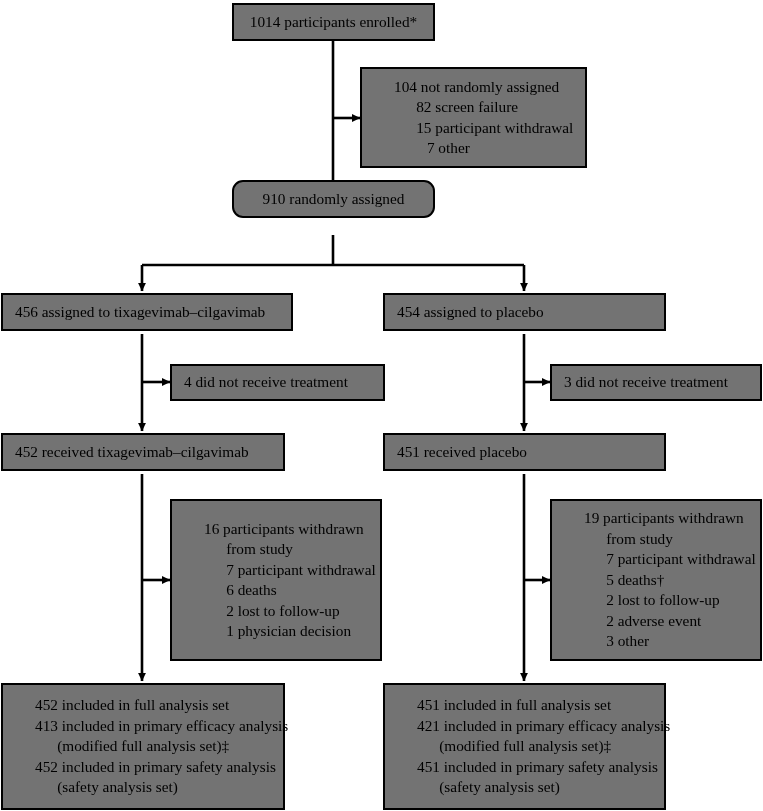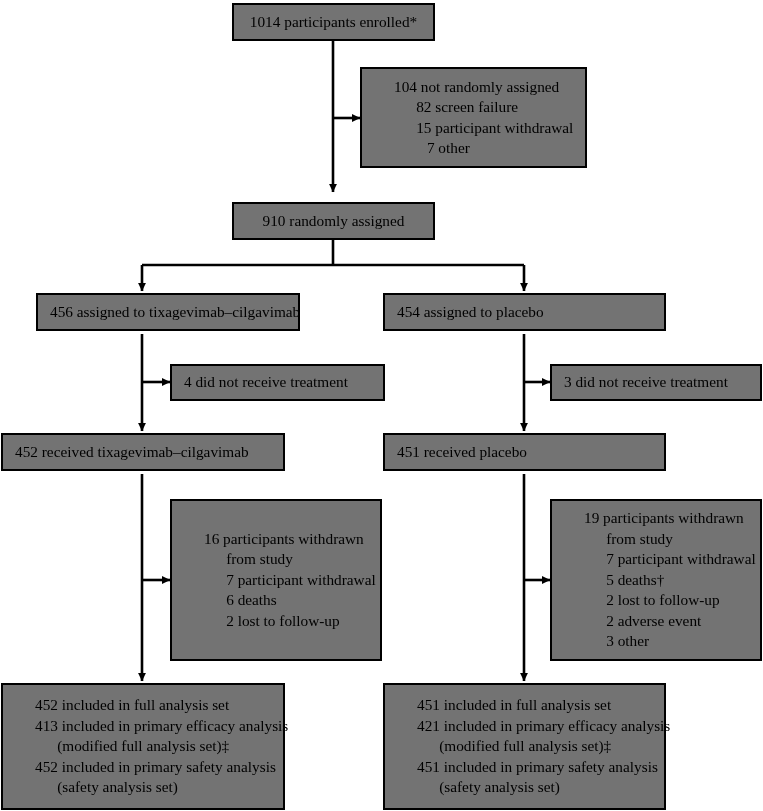--- a/index.html
+++ b/index.html
@@ -110,27 +110,27 @@
 
   <div class="box multi" style="left:360px; top:67px; width:227px; height:101px;">
     <span class="lines">
       <span class="ln">104 not randomly assigned</span>
       <span class="ln indent1">82 screen failure</span>
       <span class="ln indent1">15 participant withdrawal</span>
       <span class="ln indent2">7 other</span>
     </span>
   </div>
 
-  <div class="box center-single" style="left:232px; top:202px; width:203px; height:38px;">
+  <div class="box center-single" style="left:232px; top:180px; width:203px; height:38px;border-radius:11px;">
     <span class="lines">
       <span class="ln">910 randomly assigned</span>
     </span>
   </div>
 
-  <div class="box left-single" style="left:1px; top:293px; width:264px; height:38px;margin-left:35px;">
+  <div class="box left-single" style="left:1px; top:293px; width:292px; height:38px;">
     <span class="lines">
       <span class="ln">456 assigned to tixagevimab–cilgavimab</span>
     </span>
   </div>
 
   <div class="box left-single" style="left:383px; top:293px; width:283px; height:38px;font-family:Liberation Serif, serif;">
     <span class="lines">
       <span class="ln">454 assigned to placebo</span>
     </span>
   </div>
@@ -159,20 +159,21 @@
     </span>
   </div>
 
   <div class="box multi" style="left:170px; top:499px; width:212px; height:162px;">
     <span class="lines">
       <span class="ln">16 participants withdrawn</span>
       <span class="ln indent1">from study</span>
       <span class="ln indent1">7 participant withdrawal</span>
       <span class="ln indent1">6 deaths</span>
       <span class="ln indent1">2 lost to follow-up</span>
+      <span class="ln indent1">1 physician decision</span>
     </span>
   </div>
 
   <div class="box multi" style="left:550px; top:499px; width:212px; height:162px;">
     <span class="lines">
       <span class="ln">19 participants withdrawn</span>
       <span class="ln indent1">from study</span>
       <span class="ln indent1">7 participant withdrawal</span>
       <span class="ln indent1">5 deaths†</span>
       <span class="ln indent1">2 lost to follow-up</span>

